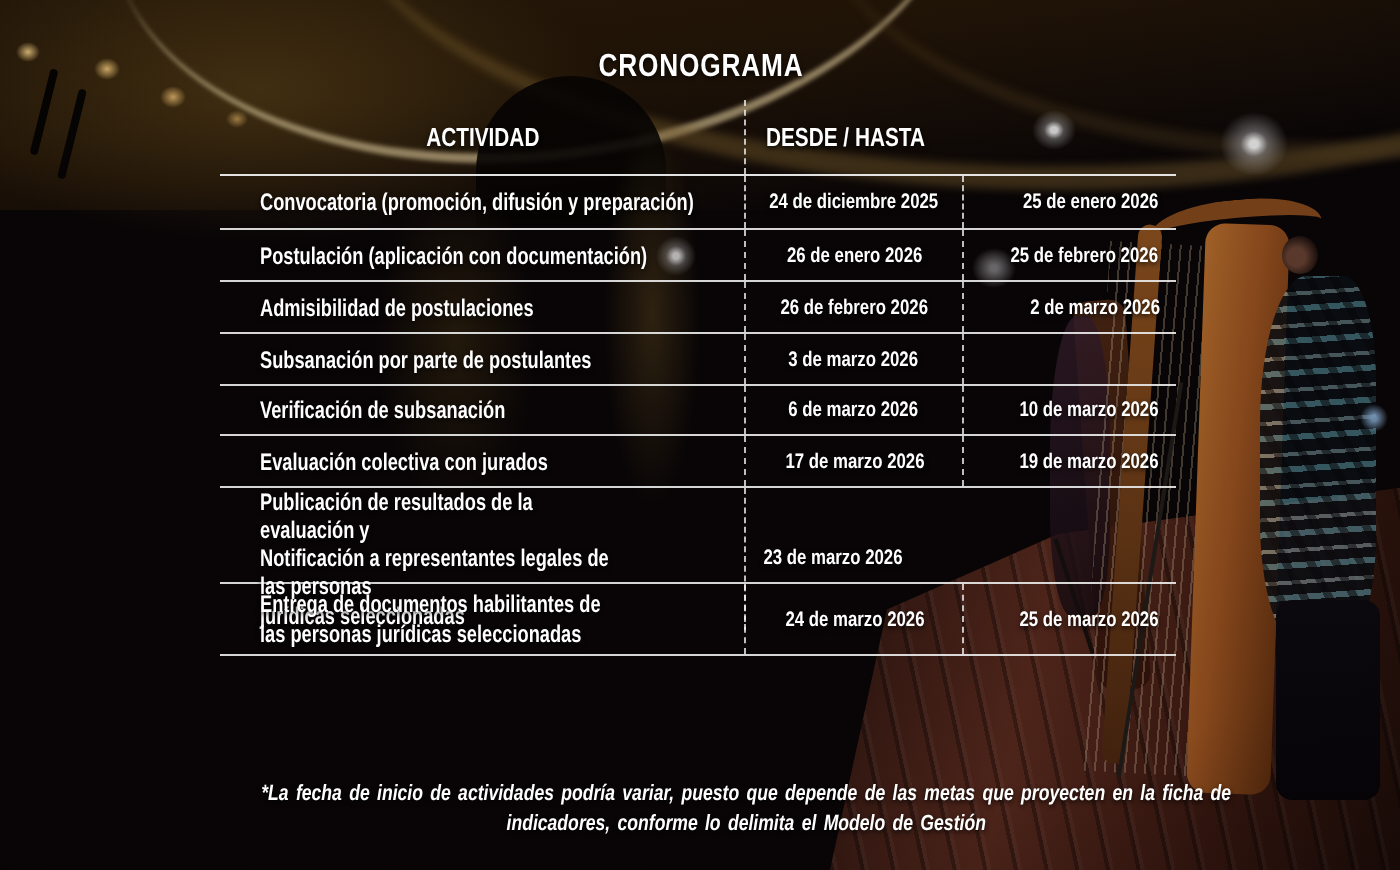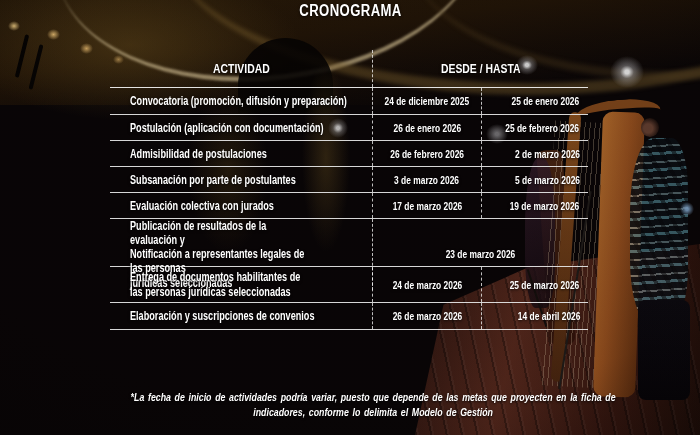--- a/index.html
+++ b/index.html
@@ -64,35 +64,35 @@
     background:
       repeating-linear-gradient(62deg,rgba(0,0,0,0) 0 7px,rgba(5,8,12,.55) 7px 11px),
       repeating-linear-gradient(176deg,rgba(96,160,176,.75) 0 3px,#0b1016 3px 9px,rgba(170,215,225,.55) 9px 11px,#0b1016 11px 16px);
     opacity:.85;}
   .musician-legs{left:638px;top:300px;width:52px;height:100px;border-radius:8px;
     background:linear-gradient(180deg,#0c0a10,#060408);}
   .mic-stand{left:574px;top:190px;width:2px;height:200px;background:#211d1a;transform:rotate(9deg);}
   .stand-leg{left:536px;top:268px;width:2px;height:60px;background:#15100d;transform:rotate(-18deg);}
   .photo-dim{inset:0;background:radial-gradient(140% 125% at 50% 42%,rgba(8,5,6,.18) 42%,rgba(4,2,3,.72) 100%);}
   
-  .title{position:absolute;left:0;right:0;top:2px;text-align:center;z-index:5;}
+  .title{position:absolute;left:0;right:0;top:25px;text-align:center;z-index:5;}
   .title span{display:inline-block;transform:scaleX(.82);font-size:16px;font-weight:bold;
     letter-spacing:.5px;text-shadow:0 1px 3px rgba(0,0,0,.8);}
   .table{position:absolute;left:110px;top:50px;width:478px;z-index:5;
     text-shadow:0 1px 3px rgba(0,0,0,.8);}
   .row{display:grid;grid-template-columns:263px 109px 106px;
     border-bottom:1px solid rgba(232,232,232,.92);}
   .row.hd{border-bottom:1px solid rgba(238,238,238,.95);}
   .h38{height:38px}.h27{height:27px}.h26{height:26px}.h25{height:25px}
   .h48{height:48px}.h36{height:36px}.h24{height:24px}
   .cell{display:flex;align-items:center;}
   .act{padding-left:20px;border-right:1px dashed rgba(242,242,242,.78);}
   .from{justify-content:center;border-right:1px dashed rgba(242,242,242,.78);}
   .to{justify-content:flex-end;}
-  .span2{grid-column:2/4;justify-content:center;}
+  .span2{grid-column:2/4;justify-content:flex-start;}
   .hact{justify-content:center;border-right:1px dashed rgba(242,242,242,.78);padding-left:0;}
   .htxt{display:inline-block;transform:scaleX(.8);font-size:13px;font-weight:bold;white-space:nowrap;}
   .atxt{display:inline-block;transform:scaleX(.76);transform-origin:0 50%;
     font-size:12px;font-weight:bold;white-space:nowrap;}
   .atxt.ml{white-space:pre-line;line-height:1.18;}
   .dtxt{display:inline-block;transform:scaleX(.8);font-size:10.5px;font-weight:bold;white-space:nowrap;}
   .footnote{position:absolute;left:0;right:0;top:390px;text-align:center;z-index:5;
     text-shadow:0 1px 3px rgba(0,0,0,.85);padding-left:46px;}
   .footnote span{display:inline-block;transform:scaleX(.8);font-size:11px;font-weight:bold;
     font-style:italic;line-height:1.4;white-space:pre-line;word-spacing:1.5px;}
@@ -189,25 +189,33 @@
         </div>
     </div>
 
     <div class="row h26">
       <div class="cell act">
           <span class="atxt">Subsanación por parte de postulantes</span>
         </div>
       <div class="cell from">
           <span class="dtxt">3 de marzo 2026</span>
         </div>
-      <div class="cell to">
-          <span class="dtxt">5 de marzo 2026</span>
-        </div>
-    </div>
-
+    </div>
+
+    <div class="row h25">
+      <div class="cell act">
+          <span class="atxt">Verificación de subsanación</span>
+        </div>
+      <div class="cell from">
+          <span class="dtxt">6 de marzo 2026</span>
+        </div>
+      <div class="cell to">
+          <span class="dtxt">10 de marzo 2026</span>
+        </div>
+    </div>
 
     <div class="row h26">
       <div class="cell act">
           <span class="atxt">Evaluación colectiva con jurados</span>
         </div>
       <div class="cell from">
           <span class="dtxt">17 de marzo 2026</span>
         </div>
       <div class="cell to">
           <span class="dtxt">19 de marzo 2026</span>
@@ -231,31 +239,20 @@
 las personas jurídicas seleccionadas</span>
         </div>
       <div class="cell from">
           <span class="dtxt">24 de marzo 2026</span>
         </div>
       <div class="cell to">
           <span class="dtxt">25 de marzo 2026</span>
         </div>
     </div>
 
-    <div class="row h27">
-      <div class="cell act">
-          <span class="atxt">Elaboración y suscripciones de convenios</span>
-        </div>
-      <div class="cell from">
-          <span class="dtxt">26 de marzo 2026</span>
-        </div>
-      <div class="cell to">
-          <span class="dtxt">14 de abril 2026</span>
-        </div>
-    </div>
 
 
   </div>
 
   <div class="footnote">
     <span>*La fecha de inicio de actividades podría variar, puesto que depende de las metas que proyecten en la ficha de
 indicadores, conforme lo delimita el Modelo de Gestión</span>
   </div>
 
 </div>

